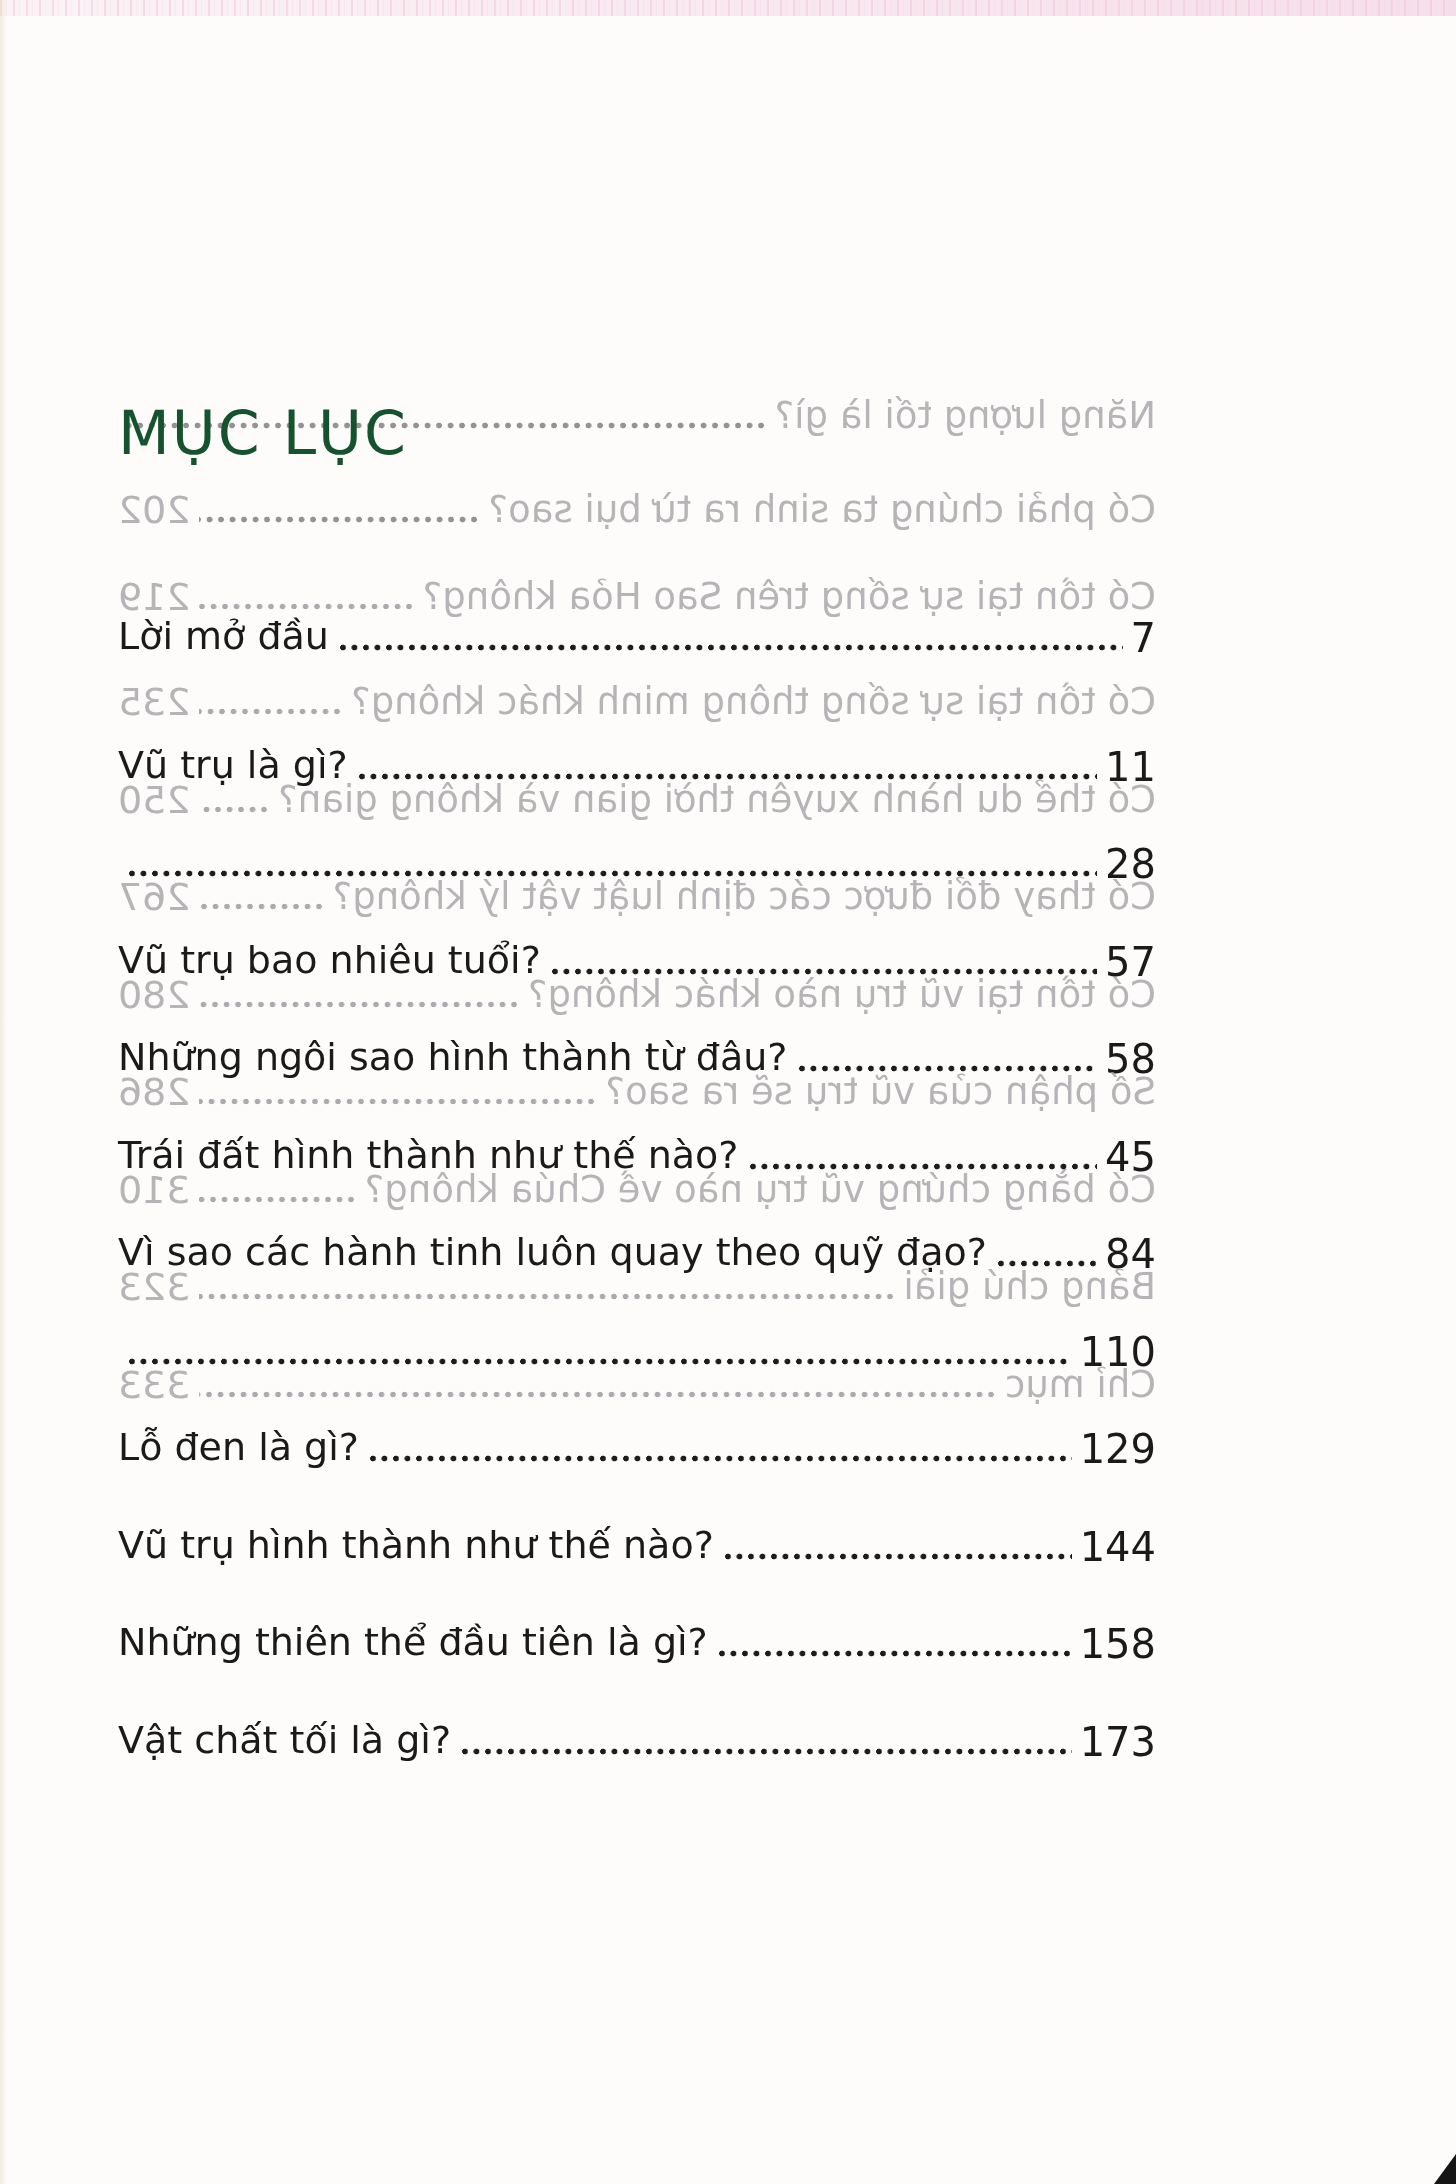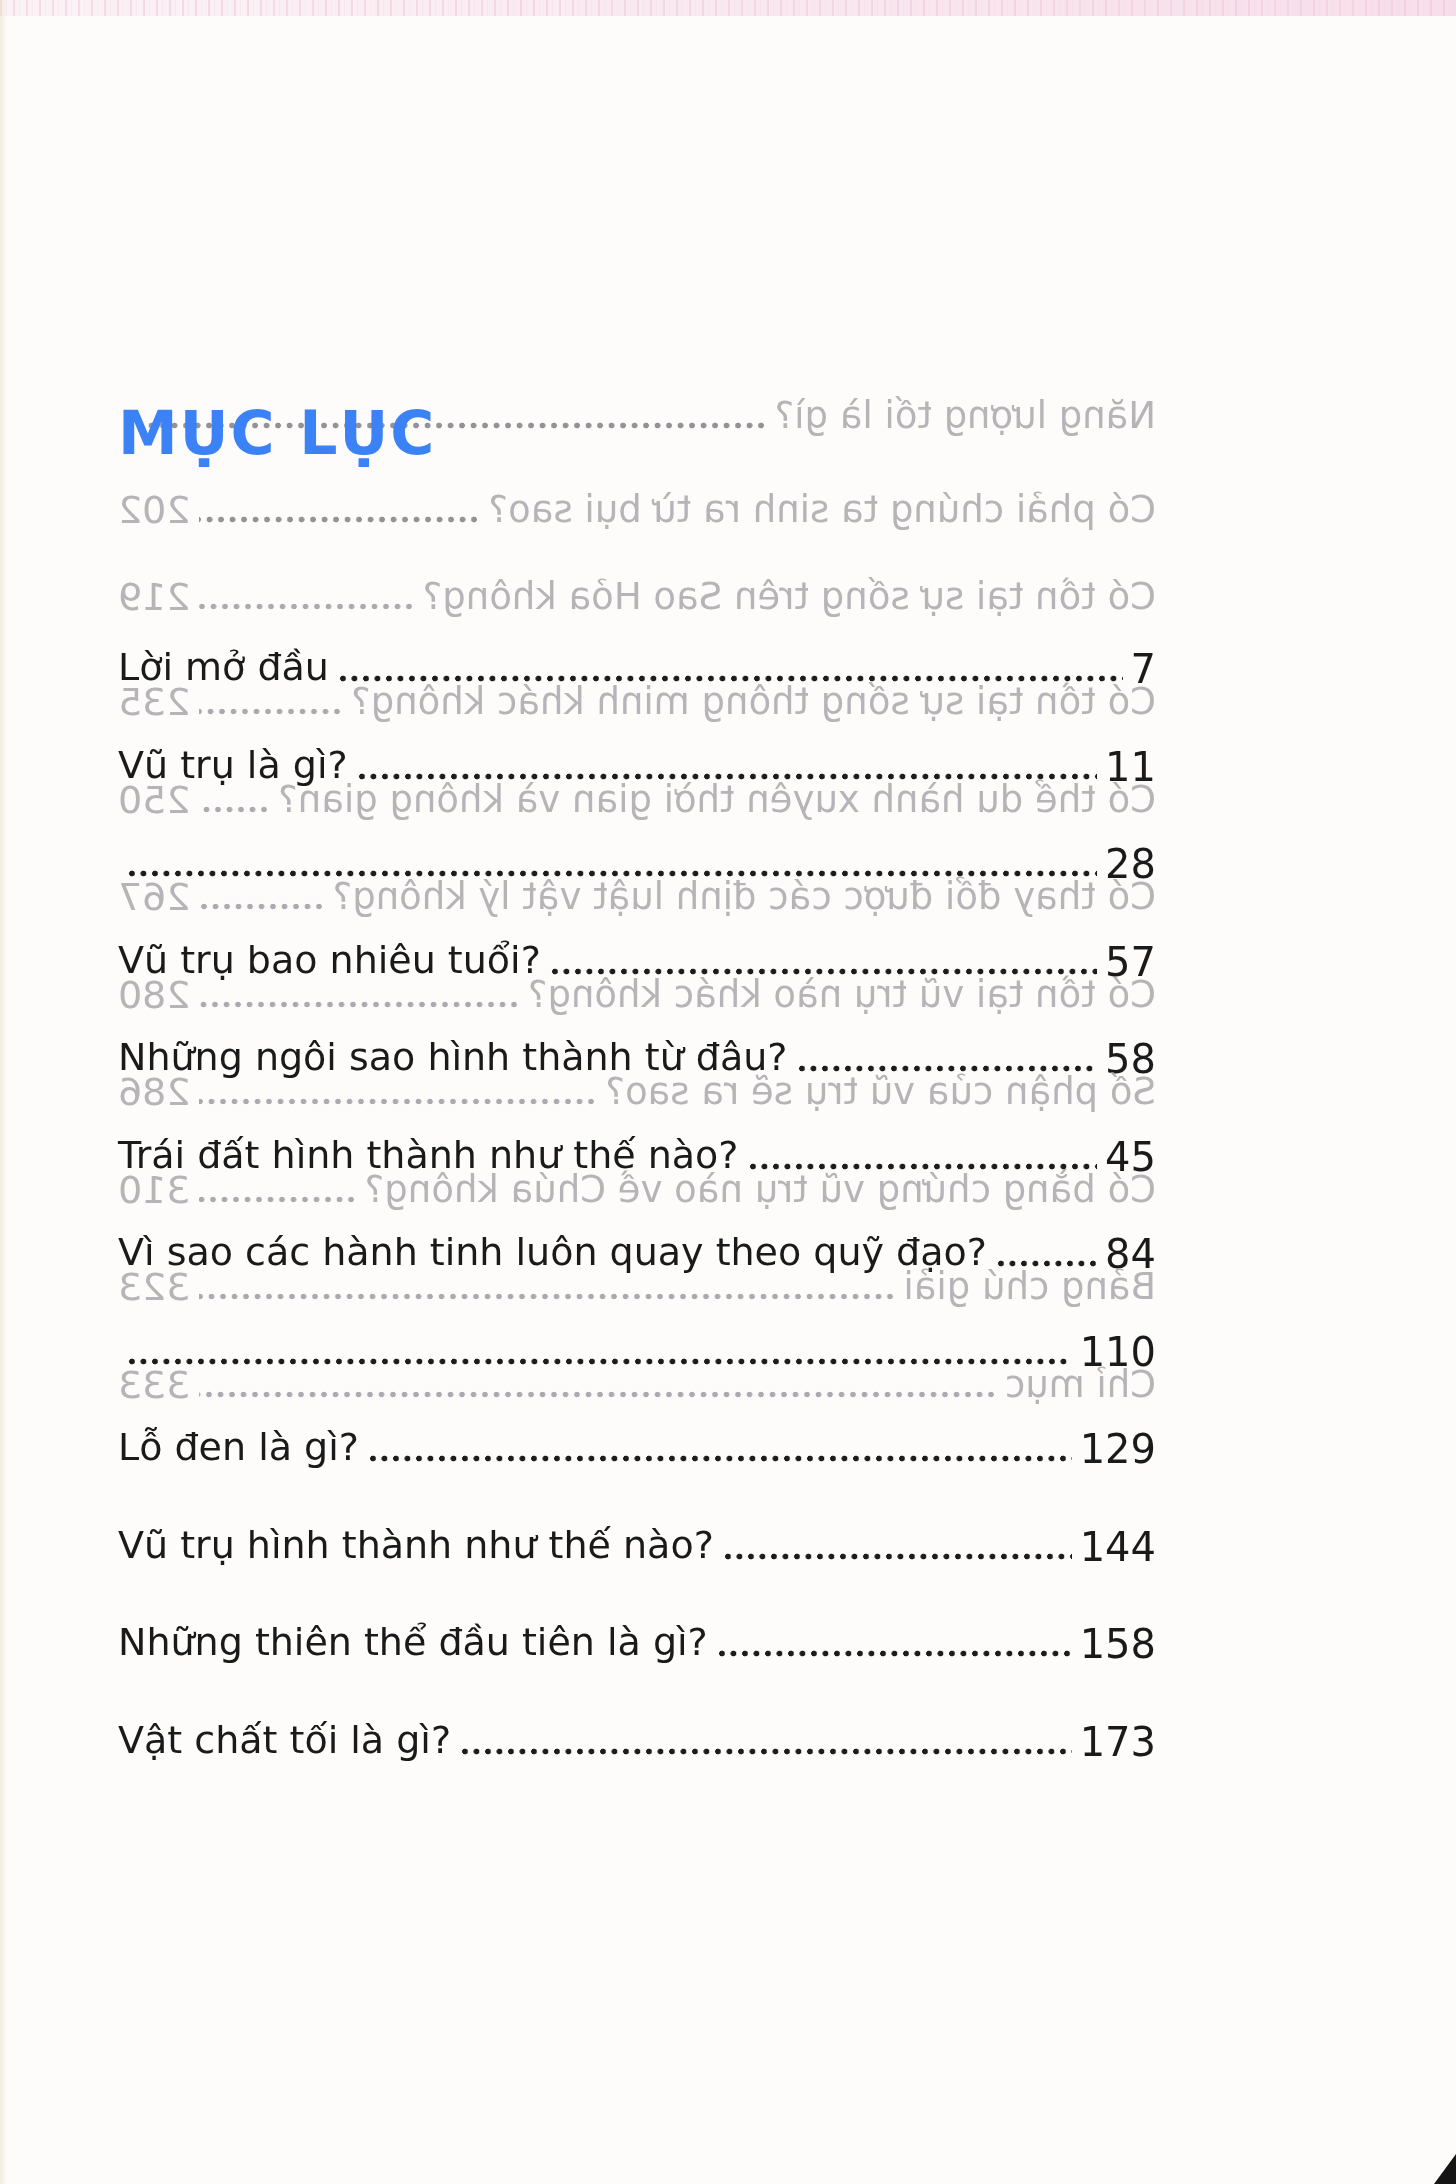--- a/index.html
+++ b/index.html
@@ -19,21 +19,21 @@
       linear-gradient(90deg, rgba(244,205,226,.25), rgba(238,185,212,.55));
     opacity:.8;
   }
   
   .left-edge{
     position:absolute;top:0;bottom:0;left:0;width:7px;
     background:linear-gradient(90deg, rgba(233,224,196,.55), rgba(233,224,196,0));
   }
   .page-title{
     position:absolute;left:118px;top:358px;z-index:3;
-    font-size:60px;font-weight:700;letter-spacing:2px;color:#3b82f6;
+    font-size:60px;font-weight:400;letter-spacing:2px;color:#14532d;
     white-space:nowrap;
   }
   .col-row{
     position:absolute;left:118px;width:1038px;height:56px;
     display:flex;align-items:flex-end;white-space:nowrap;
   }
   .row-label{font-size:38px;line-height:1.2;}
   .row-num{font-size:40px;line-height:1.1;}
   .dots{
     flex:1 1 auto;min-width:24px;height:9px;
@@ -119,21 +119,21 @@
   <span class="row-num">323</span>
 </div>
 <div class="col-row bleed" style="top:1351px">
   <span class="row-label">Chỉ mục</span>
   <span class="dots"></span>
   <span class="row-num">333</span>
 </div>
 
 <h1 class="page-title">MỤC LỤC</h1>
 
-<div class="col-row" style="top:635px">
+<div class="col-row" style="top:604px">
   <span class="row-label">Lời mở đầu</span>
   <span class="dots"></span>
   <span class="row-num">7</span>
 </div>
 <div class="col-row" style="top:733px">
   <span class="row-label">Vũ trụ là gì?</span>
   <span class="dots"></span>
   <span class="row-num">11</span>
 </div>
 <div class="col-row" style="top:830px">

